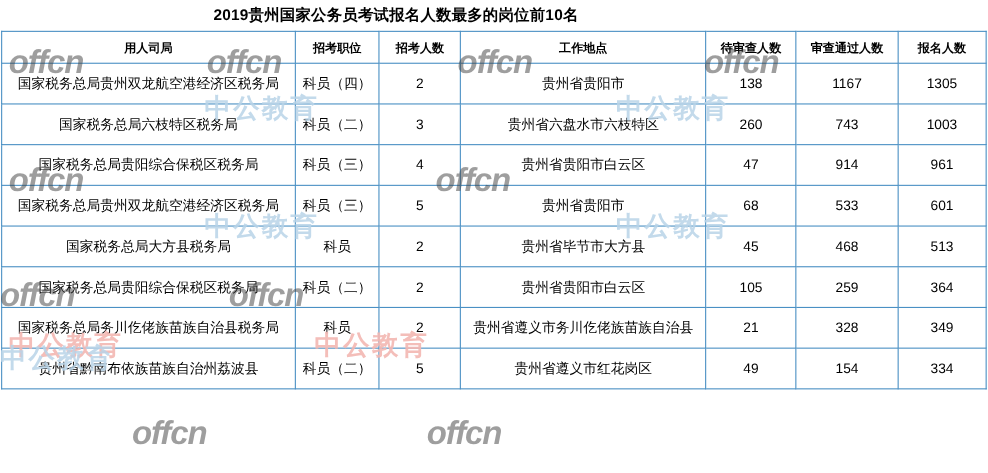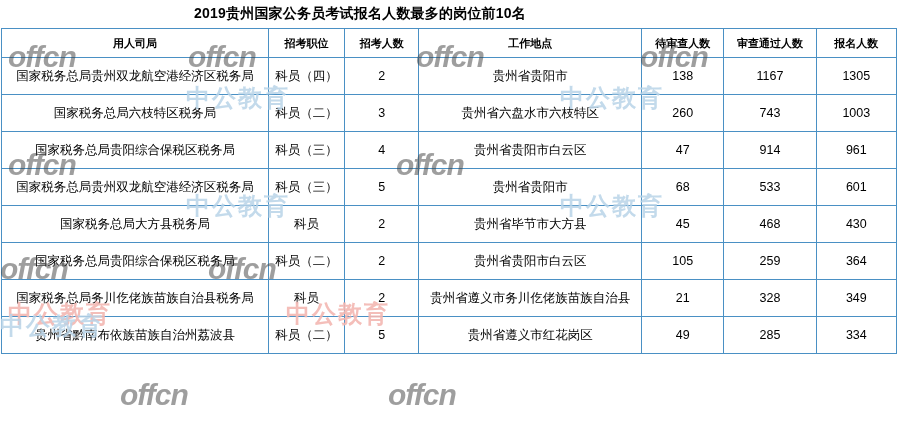--- a/index.html
+++ b/index.html
@@ -162,21 +162,21 @@
         <td class="num">533</td>
         <td class="num">601</td>
       </tr>
       <tr>
         <td>国家税务总局大方县税务局</td>
         <td>科员</td>
         <td class="num">2</td>
         <td>贵州省毕节市大方县</td>
         <td class="num">45</td>
         <td class="num">468</td>
-        <td class="num">430</td>
+        <td class="num">513</td>
       </tr>
       <tr>
         <td>国家税务总局贵阳综合保税区税务局</td>
         <td>科员（二）</td>
         <td class="num">2</td>
         <td>贵州省贵阳市白云区</td>
         <td class="num">105</td>
         <td class="num">259</td>
         <td class="num">364</td>
       </tr>
@@ -188,21 +188,21 @@
         <td class="num">21</td>
         <td class="num">328</td>
         <td class="num">349</td>
       </tr>
       <tr>
         <td>贵州省黔南布依族苗族自治州荔波县</td>
         <td>科员（二）</td>
         <td class="num">5</td>
         <td>贵州省遵义市红花岗区</td>
         <td class="num">49</td>
-        <td class="num">285</td>
+        <td class="num">154</td>
         <td class="num">334</td>
       </tr>
     </tbody>
   </table>
 
   <div class="wm-layer">
     <div class="wm wm-offcn" style="left:8px;  top:40px;">offcn</div>
     <div class="wm wm-offcn" style="left:188px;top:40px;">offcn</div>
     <div class="wm wm-offcn" style="left:416px;top:40px;">offcn</div>
     <div class="wm wm-offcn" style="left:640px;top:40px;">offcn</div>

